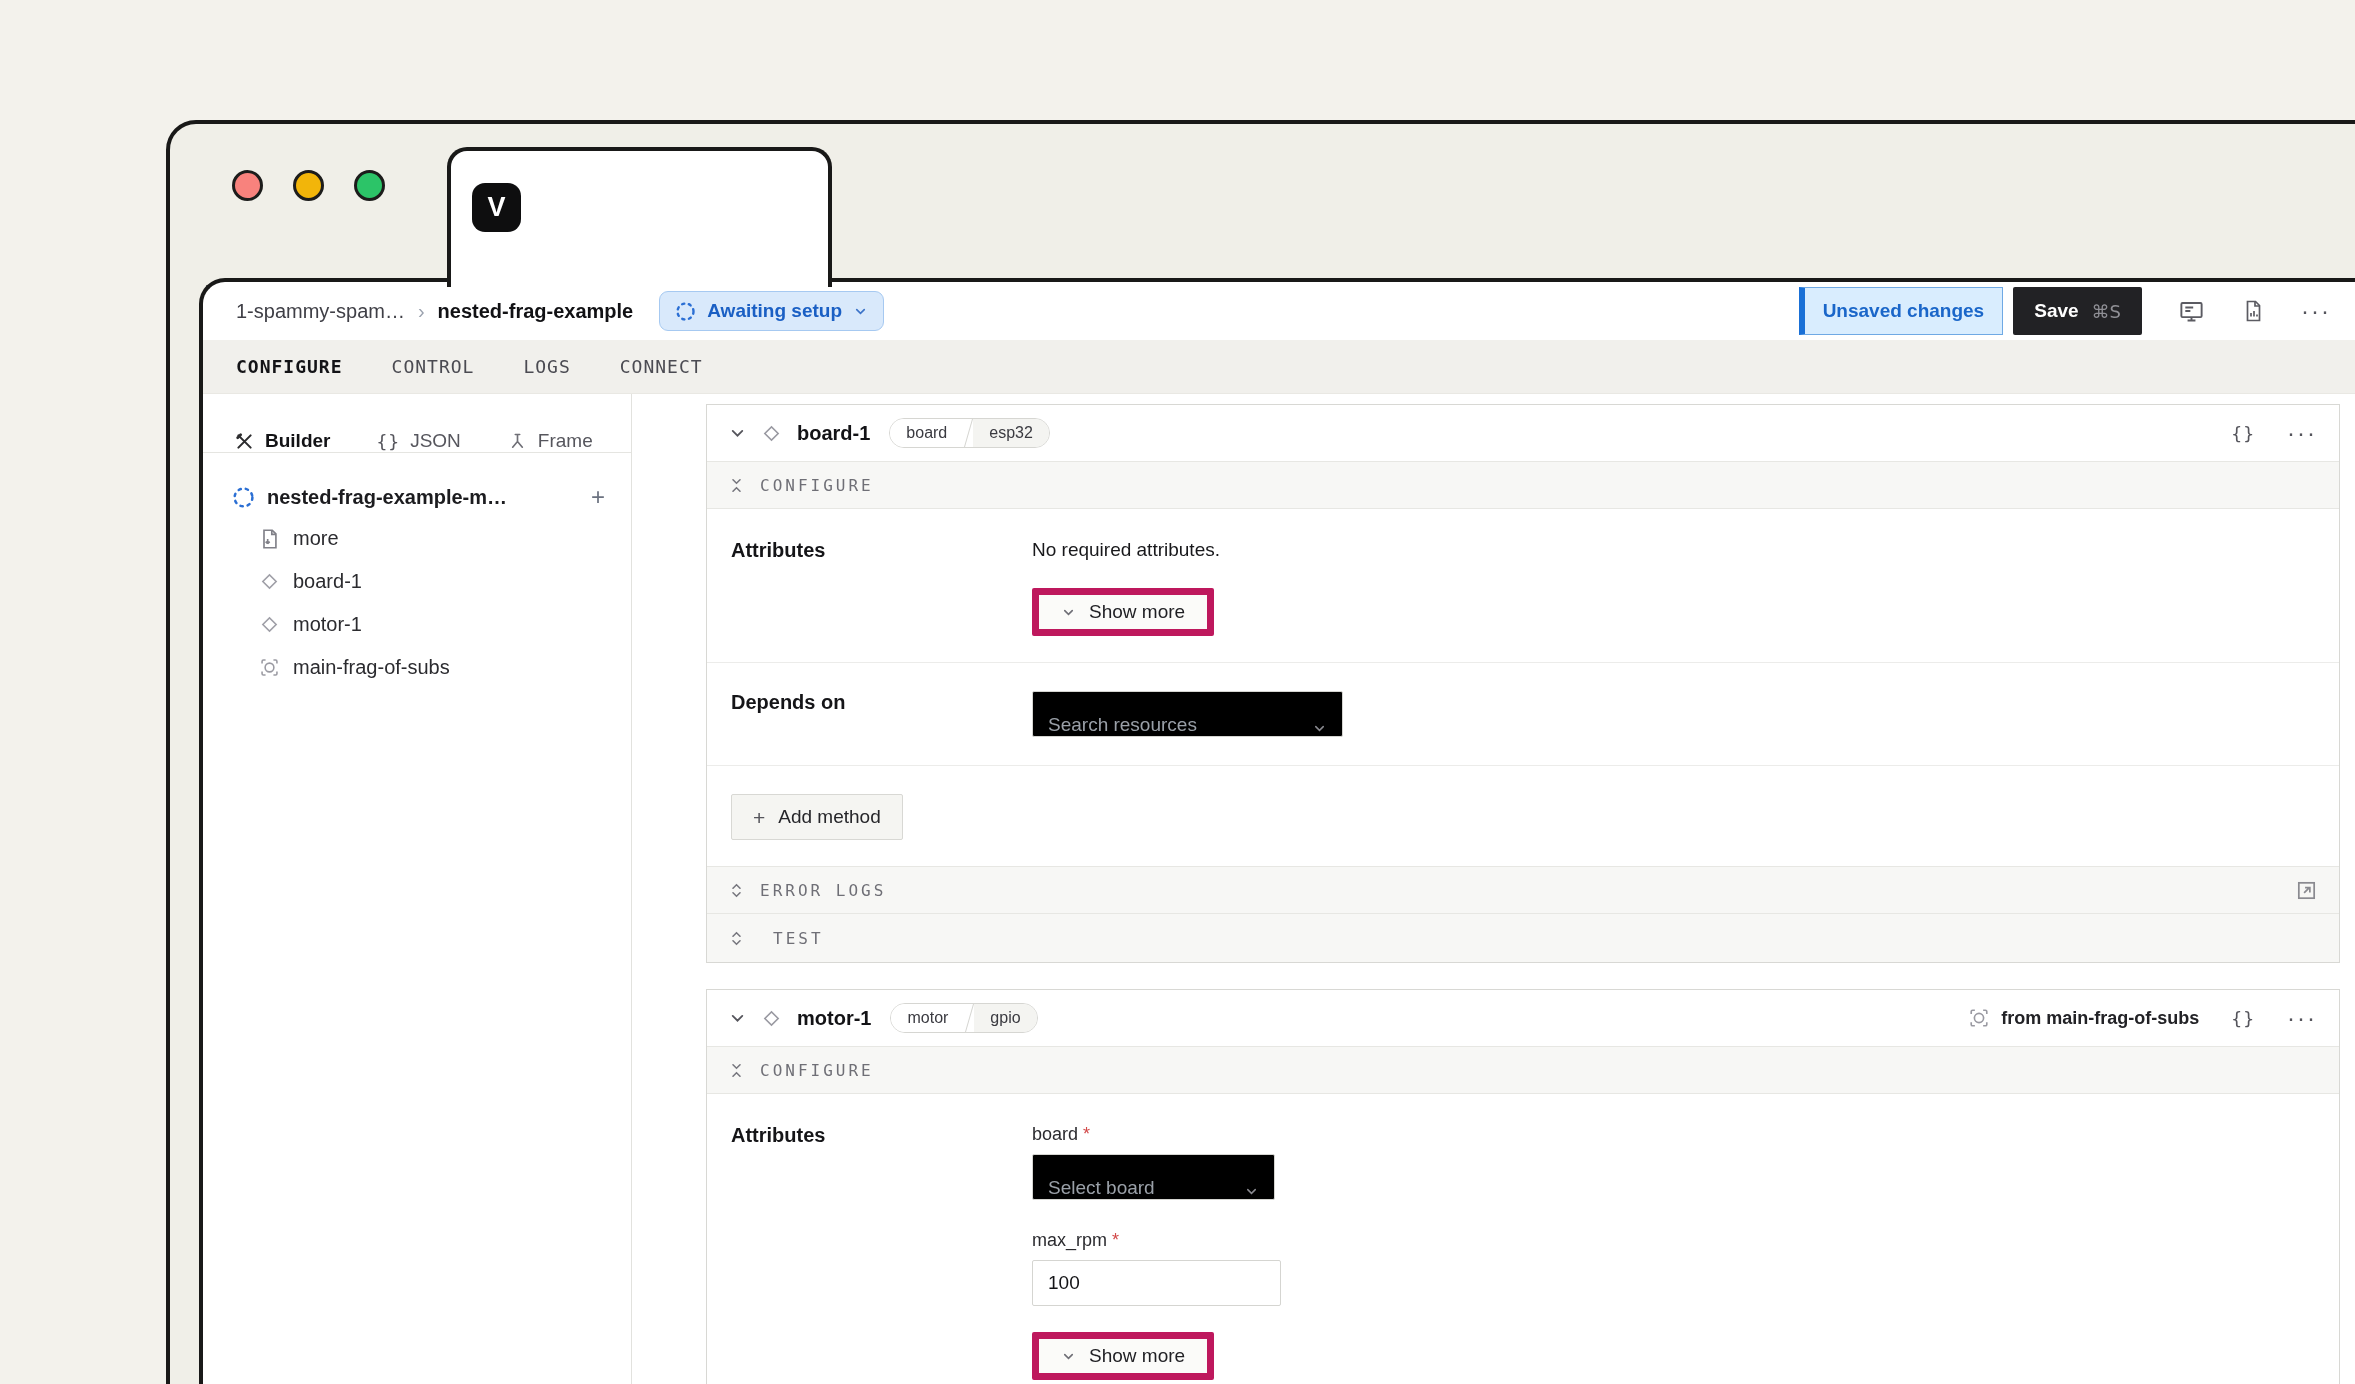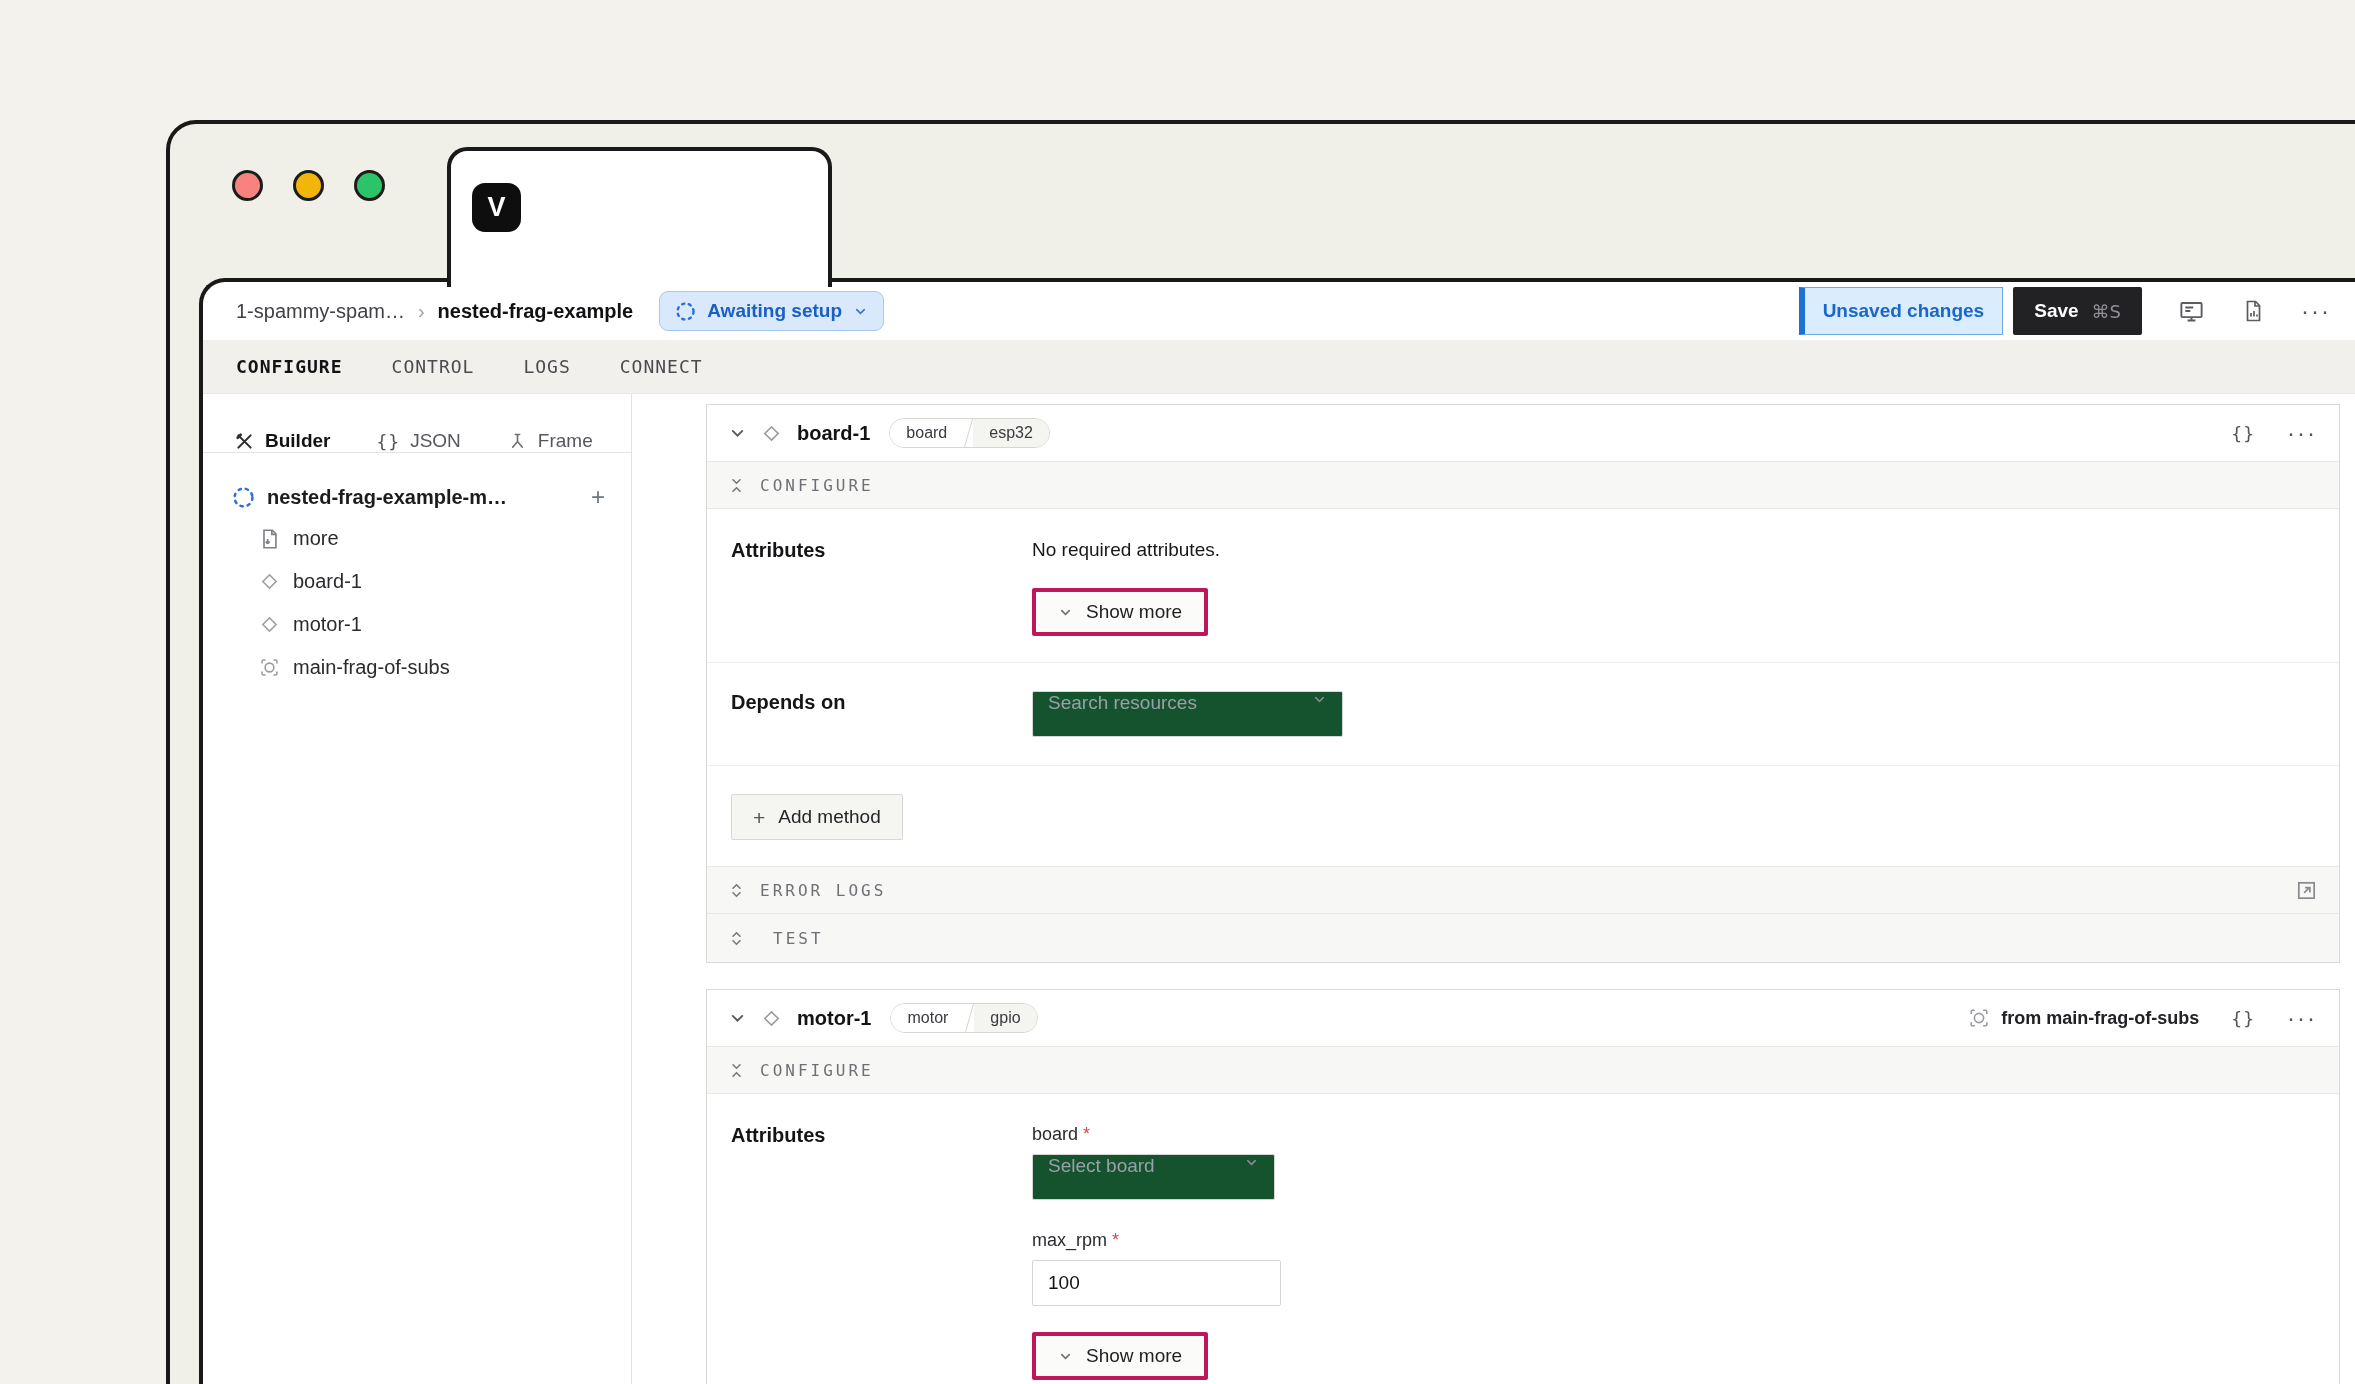--- a/index.html
+++ b/index.html
@@ -78,28 +78,28 @@
          display:flex;align-items:center;gap:15px;padding:0 21px;}
   .strip + .strip{border-top:none;gap:28px;}
   .strip.last{border-bottom:none;}
   .striplabel{font-family:"DejaVu Sans Mono",monospace;font-size:16px;letter-spacing:3px;color:#6f6f76;}
   .row{display:grid;grid-template-columns:301px 1fr;padding:0 22px 0 24px;border-bottom:1px solid #ececea;}
   .row.noborder{border-bottom:none;}
   .rowlabel{font-size:20px;font-weight:600;color:#151518;padding-top:30px;}
   .rowbody{padding:30px 0 26px 0;}
   .emptytext{font-size:19px;color:#18181b;margin-bottom:27px;}
   .btn-ghost{display:inline-flex;align-items:center;gap:13px;height:48px;padding:0 22px;
-             border:4px solid #be185d;background:#fbfbf9;font-size:19px;color:#1f1f23;
+             border:7px solid #be185d;background:#fbfbf9;font-size:19px;color:#1f1f23;
              border-radius:2px;cursor:pointer;font-family:inherit;}
   .btn-add{display:inline-flex;align-items:center;gap:13px;height:46px;padding:0 21px;
            border:1px solid #d8d8d4;background:#f5f5f2;font-size:19px;color:#26262a;
            border-radius:2px;cursor:pointer;font-family:inherit;}
   .btn-add .plus{font-size:21px;color:#55555c;}
-  .selectbox{height:46px;border:1px solid #d5d5d1;border-radius:2px;background:#14532d;
-             display:flex;align-items:flex-start;padding:0 15px;cursor:pointer;}
+  .selectbox{height:46px;border:1px solid #d5d5d1;border-radius:2px;background:#000000;
+             display:flex;align-items:flex-end;padding:0 15px;cursor:pointer;}
   .selectbox .ph{font-size:19px;color:#9aa0a8;}
   .selectbox .chev{margin-left:auto;}
   .fieldlabel{font-size:18px;color:#2b2b2f;margin-bottom:9px;}
   .req{color:#d24848;margin-left:5px;}
   .textinput{width:249px;height:46px;border:1px solid #d5d5d1;border-radius:2px;padding:0 15px;
              font-size:19px;color:#141417;font-family:inherit;outline:none;}
   .gap30{height:30px;} .gap26{height:26px;}
   svg{display:block;}
 </style>
 </head>

